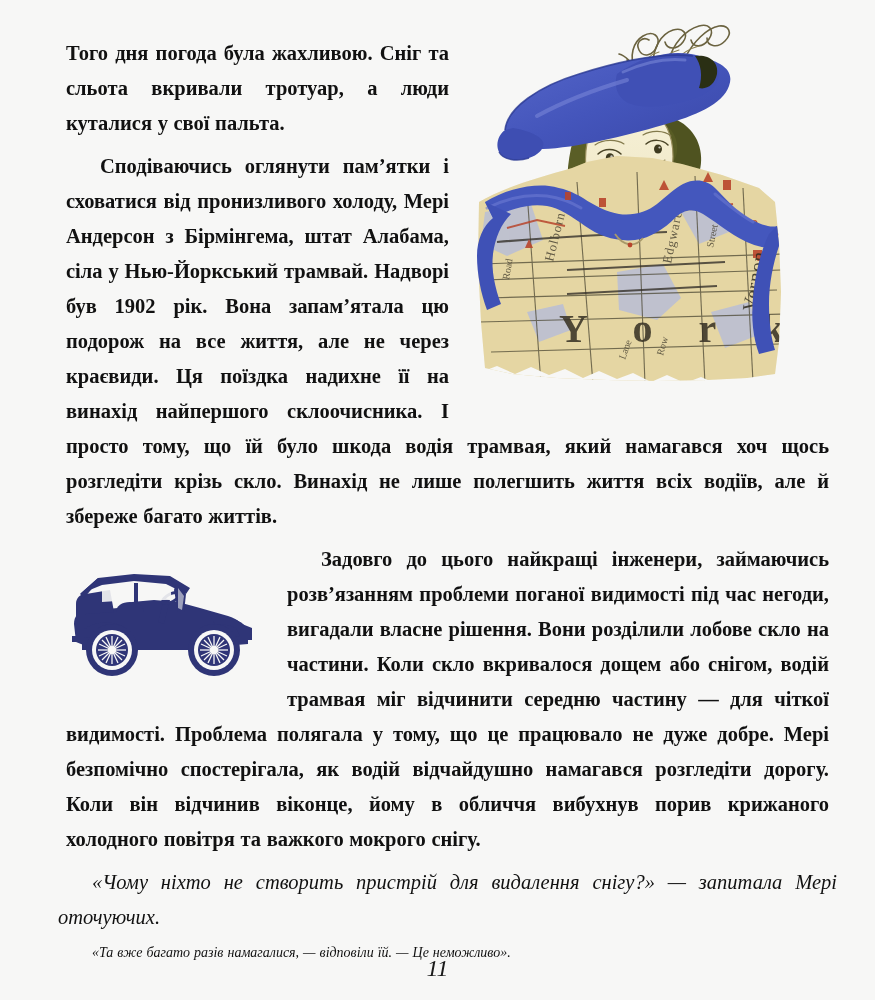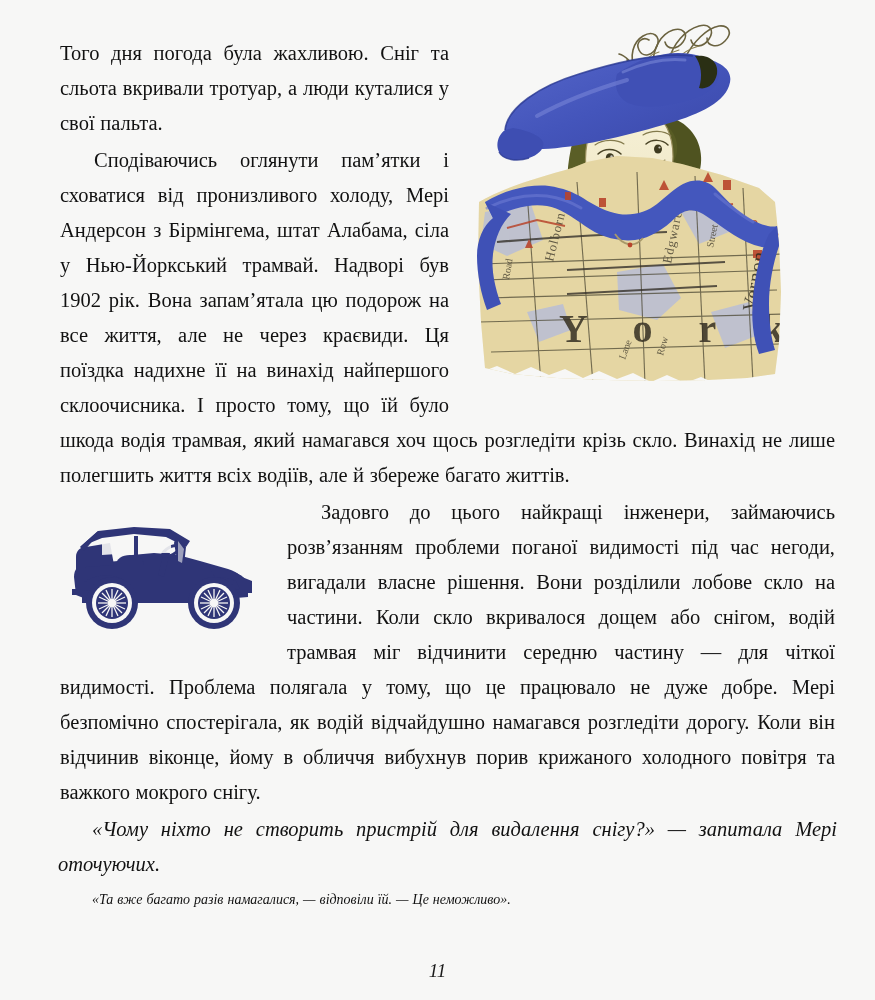--- a/index.html
+++ b/index.html
@@ -54,23 +54,24 @@
     color: #c2187c;
     margin: 17px 0 0 0;
     letter-spacing: -0.1px;
   }
 
   p.body {
     font-size: 20.5px;
     line-height: 35px;
     text-align: justify;
     text-justify: inter-word;
-    margin: 2px;
+    margin: 8px;
     hyphens: manual;
     word-spacing: 0.5px;
+    font-weight: bold;
   }
   p.first { margin-top: 24px; }
   p.indent { text-indent: 34px; }
 
   p.quote {
     font-style: italic;
     font-size: 20.5px;
     line-height: 35px;
     text-align: justify;
     margin: 0;
@@ -98,21 +99,21 @@
   .car-svg { display: block; width: 100%; height: 100%; }
 
   
   .folio {
     position: absolute;
     left: 0;
     right: 0;
     bottom: 18px;
     text-align: center;
     font-style: italic;
-    font-size: 19px;
+    font-size: 24px;
     color: #1a1a1a;
   }
 
   .clearfix::after { content: ""; display: block; clear: both; }
 </style>
 </head>
 <body>
 
 <div class="page">
 

